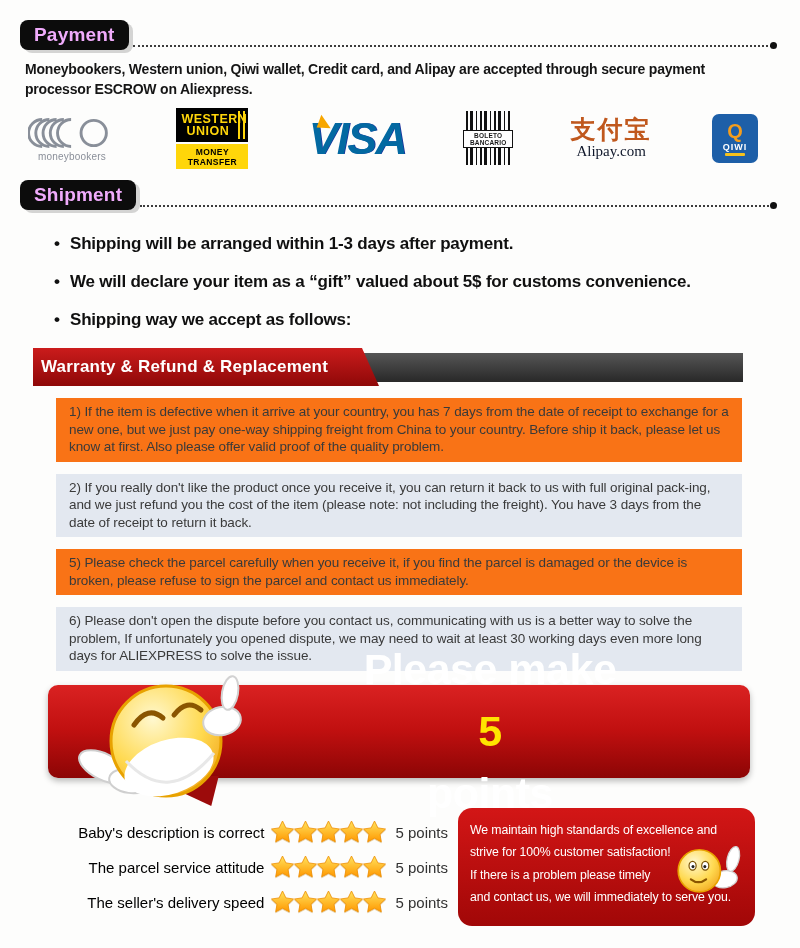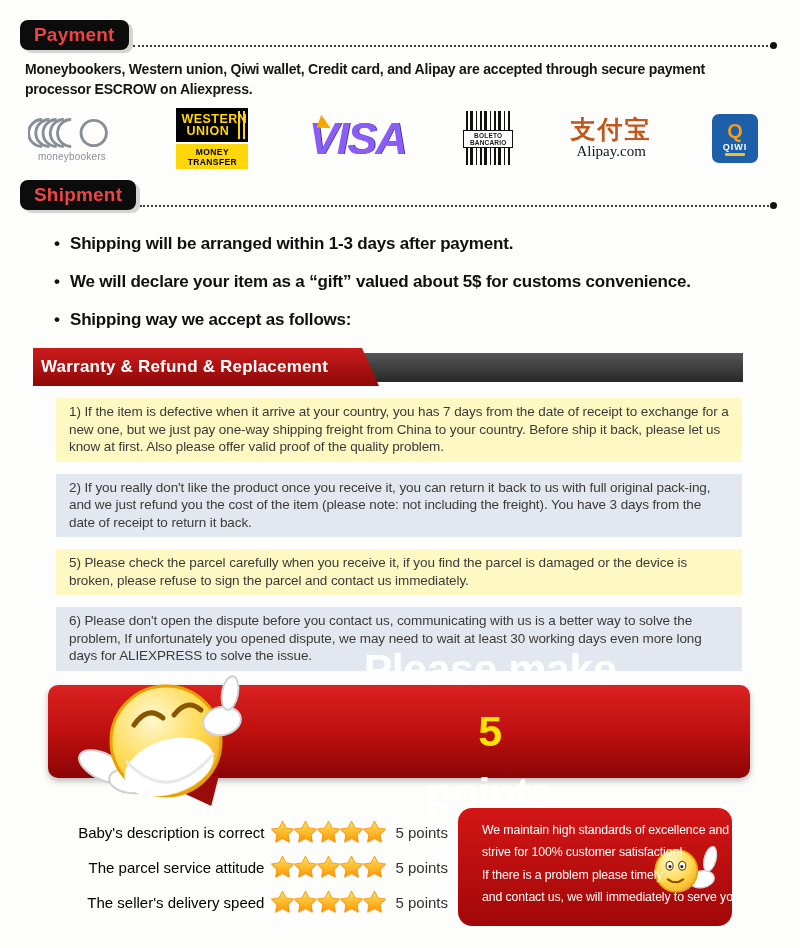--- a/index.html
+++ b/index.html
@@ -8,21 +8,21 @@
     background:#fdfdfc;
     font-family:"Liberation Sans", sans-serif;
     color:#1a1a1a;
     position:relative;
   }
 
   
   .sec-head { display:flex; align-items:flex-end; margin:20px 24px 0 20px; }
   .sec-head.first { margin-top:20px; }
   .tag {
-    display:inline-block; background:#0c0c0c; color:#ef4444;
+    display:inline-block; background:#0c0c0c; color:#f0abfc;
     font-size:19px; font-weight:bold; line-height:23px;
     padding:3px 14px 4px; border-radius:8px;
     box-shadow:4px 3px 0 rgba(0,0,0,.16);
     letter-spacing:.2px;
   }
   .rule { flex:1; border-bottom:2px dotted #3c3c3c; margin:0 0 3px 4px; position:relative; height:0; }
   .rule::after{ content:""; position:absolute; right:-1px; bottom:-4px; width:7px; height:7px; border-radius:50%; background:#111; }
 
   
   .pay-desc { margin:9px 26px 0 25px; font-size:14px; font-weight:bold; line-height:20px; letter-spacing:-.2px; color:#151515; }
@@ -31,21 +31,21 @@
   .logos { display:flex; align-items:center; justify-content:space-between; margin:11px 42px 0 28px; height:56px; }
   .logo { display:flex; flex-direction:column; align-items:center; justify-content:center; }
   .mb-caption { font-size:10px; color:#8a8f99; margin-top:-1px; letter-spacing:.2px;text-align:center; }
 
   .wu { width:72px; }
   .wu-top { position:relative; background:#000; color:#ffd60a; font-weight:bold; font-size:12.5px; line-height:12.5px; text-align:center; padding:5px 14px 4px 5px; letter-spacing:.5px; }
   .wu-stripes { position:absolute; right:2px; top:3px; bottom:3px; width:8px; background:repeating-linear-gradient(90deg,#ffd60a 0 2px, transparent 2px 5px); }
   .wu-bot { background:#ffd60a; color:#000; font-size:8.5px; font-weight:bold; text-align:center; padding:3px 0 2px; margin-top:2px; letter-spacing:.4px; }
 
   .visa { position:relative; padding-top:2px; }
-  .visa-word { font-size:45px; line-height:46px; font-weight:bold; font-style:italic; color:#8b5cf6; letter-spacing:-2px; text-shadow:.7px 0 0 #1b2f9b; }
+  .visa-word { font-size:45px; line-height:46px; font-weight:bold; font-style:italic; color:#0369a1; letter-spacing:-2px; text-shadow:.7px 0 0 #1b2f9b; }
   .visa-flame { position:absolute; left:8px; top:1px; width:0; height:0; border-bottom:13px solid #f7a600; border-left:4px solid transparent; border-right:10px solid transparent; transform:rotate(3deg); }
 
   .boleto { position:relative; width:44px; height:54px;
     background:repeating-linear-gradient(90deg,#111 0 2px, transparent 2px 4px, #111 4px 7px, transparent 7px 10px, #111 10px 11px, transparent 11px 14px); }
   .boleto-label { position:absolute; left:-3px; right:-3px; top:19px; background:#fff; border:1px solid #111; text-align:center; font-size:6.5px; font-weight:bold; line-height:7px; padding:1px 0; letter-spacing:.2px; }
 
   .alipay-cn { font-size:25px; font-weight:bold; color:#c0581d; letter-spacing:2px; line-height:26px; }
   .alipay-en { font-family:"Liberation Serif", serif; font-size:15px; color:#0f172a; margin-top:1px; }
 
   .qiwi { width:46px; height:49px; background:#1d5fa8; border-radius:7px; color:#fff; display:flex; flex-direction:column; align-items:center; justify-content:center; }
@@ -62,21 +62,21 @@
   .warranty { position:relative; height:38px; margin-top:8px; }
   .warranty-bar { position:absolute; left:44px; right:57px; top:5px; height:29px; background:linear-gradient(#565656,#282828); }
   .warranty-red { position:absolute; left:33px; top:0; width:346px; height:38px;
     background:linear-gradient(#cb1c1c,#8e0808);
     clip-path:polygon(0 0, calc(100% - 17px) 0, 100% 100%, 0 100%);
     display:flex; align-items:center; padding-left:8px;
     color:#fff; font-size:17px; font-weight:bold; letter-spacing:.2px; }
 
   
   .wbox { margin:12px 58px 0 56px; padding:5px 13px 6px; font-size:13.5px; line-height:17.5px; color:#3a3a3a; letter-spacing:-.1px; }
-  .wbox.g { background:#fef9c3; }
+  .wbox.g { background:#f97316; }
   .wbox.b { background:#e3e8f0; }
 
   
   .big-banner { position:relative; margin:14px 50px 0 48px; height:93px; border-radius:10px;
     background:linear-gradient(180deg,#da2222 0%, #c11010 48%, #8c0505 100%);
     box-shadow:0 3px 6px rgba(0,0,0,.28); }
   .banner-tail { position:absolute; left:95px; bottom:-28px; width:0; height:0;
     border-left:72px solid transparent; border-top:30px solid #9c0b0b; transform:skewX(-14deg); }
   .banner-emoji { position:absolute; left:26px; top:-16px; width:178px; height:146px; }
   .banner-caption { position:absolute; left:196px; right:14px; top:0; bottom:0;
@@ -86,23 +86,23 @@
 
   
   .bottom { position:relative; margin-top:24px; height:150px; }
   .rating-row { position:absolute; left:0; width:448px; display:flex; align-items:center; justify-content:flex-end; height:30px; }
   .rating-row.r0 { top:16px; } .rating-row.r1 { top:51px; } .rating-row.r2 { top:86px; }
   .r-label { font-size:15px; color:#000000; }
   .stars { display:flex; margin:0 7px 0 9px; }
   .stars svg { margin-left:-4px; filter:drop-shadow(0 1px 0 rgba(180,120,0,.35)); }
   .r-points { font-size:15px; color:#333; }
 
-  .promise-box { position:absolute; left:458px; top:6px; width:274px; height:118px;
+  .promise-box { position:absolute; left:458px; top:6px; width:297px; height:118px;
     background:linear-gradient(#d31616,#a10707); border-radius:14px;
-    padding:11px 24px; color:#fff; font-size:12.3px; line-height:22.6px; letter-spacing:-.1px; }
+    padding:11px 12px; color:#fff; font-size:12.3px; line-height:22.6px; letter-spacing:-.1px; }
   .promise-line { position:relative; z-index:2; white-space:nowrap; }
   .promise-emoji { position:absolute; right:5px; top:32px; width:76px; height:60px; z-index:1; }
 </style>
 </head>
 <body>
 
 <svg width="0" height="0" style="position:absolute">
   <defs>
     <linearGradient id="gstar" x1="0" y1="0" x2="0" y2="1">
       <stop offset="0" stop-color="#ffe35e"></stop>

